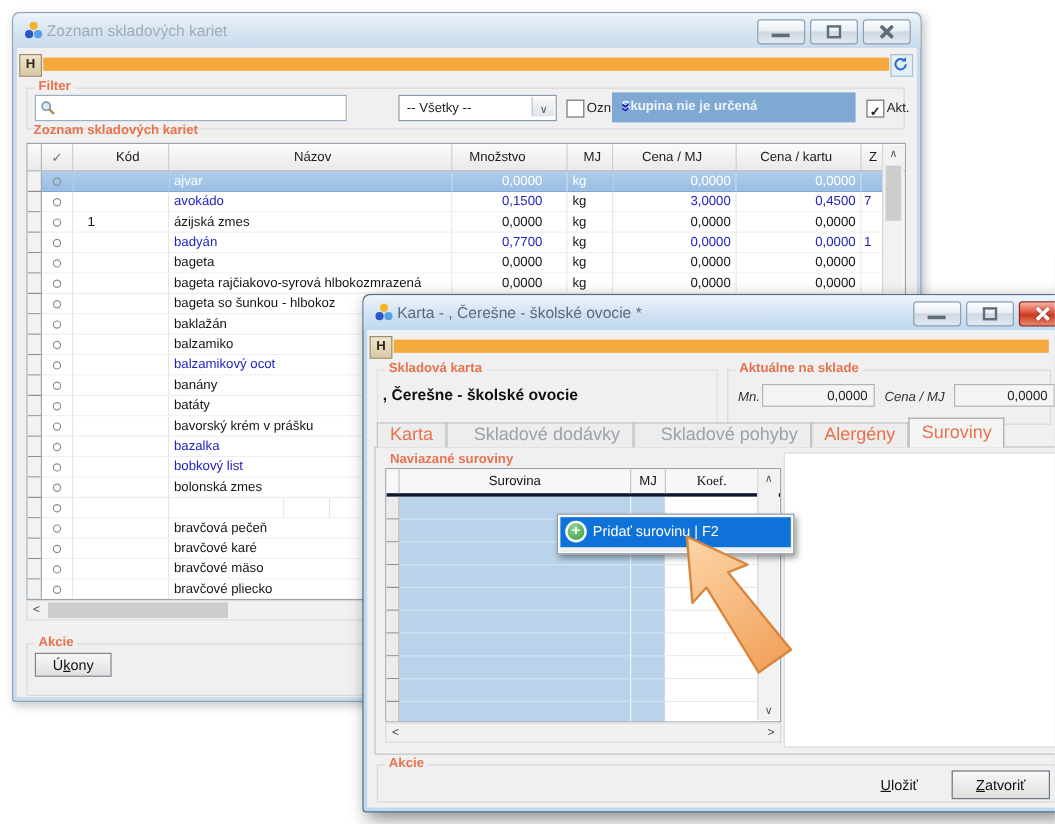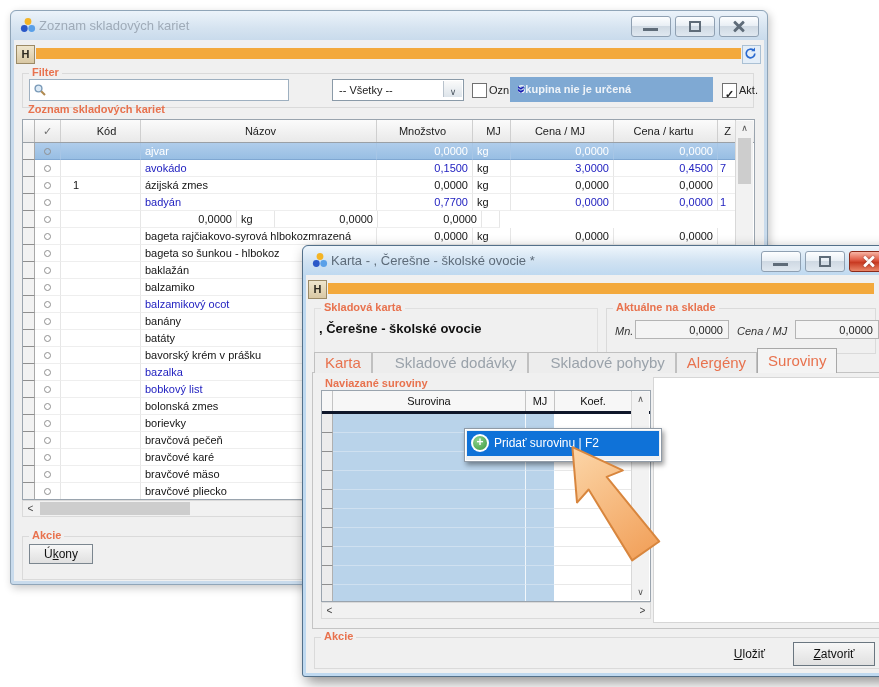--- a/index.html
+++ b/index.html
@@ -75,21 +75,21 @@
   .lrow .cell{box-sizing:border-box;height:100%;font-size:11px;line-height:16px;
               border-right:1px solid #e6e6e6;border-bottom:1px solid #eeeeee;
               overflow:hidden;white-space:nowrap;color:#141414;background:#fff;}
   .c-hdr{width:12px;}
   .lrow .c-hdr{background:#f2f2f2;border-right:1px solid #a8a8a8;border-bottom:1px solid #8f8f8f;}
   .c-chk{width:26px;}
   .lrow .c-chk{display:flex;align-items:center;justify-content:center;}
   .dot{width:5px;height:5px;border:1px solid #909090;border-radius:50%;display:block;}
   .c-kod{width:80px;padding-left:12px;}
   .c-naz{width:236px;padding-left:4px;}
-  .c-mno{width:96px;text-align:right;padding-right:4px;}
+  .c-mno{width:96px;text-align:right;padding-right:20px;}
   .c-mj{width:38px;padding-left:4px;}
   .c-cmj{width:103px;text-align:right;padding-right:4px;}
   .c-ck{width:104px;text-align:right;padding-right:4px;}
   .c-z{width:18px;padding-left:2px;}
   .lrow.link .c-kod,.lrow.link .c-naz,.lrow.link .c-mno,.lrow.link .c-cmj,
   .lrow.link .c-ck,.lrow.link .c-z{color:#2222c0;}
   .lrow.sel .cell:not(.c-hdr){background:linear-gradient(#b0cdeb,#98bee3);color:#fff;
       border-bottom:1px solid #7fa7d2;border-right-color:#a7c6e6;}
   .vsb{position:absolute;top:1px;right:1px;bottom:1px;width:17px;background:#f2f2f2;
        border-left:1px solid #d8d8d8;display:flex;flex-direction:column;align-items:center;}
@@ -130,21 +130,21 @@
   .shead .scell{display:flex;align-items:center;justify-content:center;font-size:11px;color:#111;
                 border-right:1px solid #c4c4c4;box-sizing:border-box;height:100%;}
   .srow{display:flex;height:19px;}
   .scell{box-sizing:border-box;height:100%;}
   .s-hdr{width:11px;}
   .srow .s-hdr{background:#ececec;border-right:1px solid #b0b0b0;border-bottom:1px solid #8f8f8f;}
   .s-sur{width:193px;}
   .srow .s-sur{background:#b9d3ea;border-right:1px solid #f2f7fb;border-bottom:1px solid #cfe0f0;}
   .s-mj{width:29px;}
   .srow .s-mj{background:#b9d3ea;border-right:1px solid #fff;border-bottom:1px solid #cfe0f0;}
-  .s-koef{width:77px;}
+  .s-koef{width:77px;font-family:Liberation Serif, serif;}
   .srow .s-koef{background:#fff;border-bottom:1px solid #e8e8e8;}
   #surhsb{left:8px;top:229px;width:330px;height:17px;}
   #whitepanel{position:absolute;left:340px;top:4px;width:230px;height:246px;background:#fff;border:1px solid #d6d6d6;box-sizing:border-box;}
   #cakcie{left:8px;right:10px;top:362px;height:30px;}
   #ulozitbtn{position:absolute;right:112px;top:8px;background:none;border:none;font-size:12px;color:#111;font-family:inherit;}
   #zatvoritbtn{right:8px;top:4px;width:82px;height:24px;border-color:#6a7680;}
   
   #popup{position:absolute;left:464px;top:428px;width:192px;z-index:30;background:#eef0f2;
          border:1px solid #8f9aa6;box-shadow:2px 3px 5px rgba(0,0,0,0.4), inset 0 0 0 1px #fff;
          padding:2px 2px 5px 2px;}
@@ -285,20 +285,21 @@
             <span class="cell c-cmj">0,0000</span>
             <span class="cell c-ck">0,0000</span>
             <span class="cell c-z">1</span>
           </div>
           <div class="lrow">
             <span class="cell c-hdr"></span>
             <span class="cell c-chk">
               <i class="dot"></i>
             </span>
             <span class="cell c-kod"></span>
+            <span class="cell c-naz">bageta</span>
             <span class="cell c-mno">0,0000</span>
             <span class="cell c-mj">kg</span>
             <span class="cell c-cmj">0,0000</span>
             <span class="cell c-ck">0,0000</span>
             <span class="cell c-z"></span>
           </div>
           <div class="lrow">
             <span class="cell c-hdr"></span>
             <span class="cell c-chk">
               <i class="dot"></i>
@@ -440,21 +441,20 @@
             <span class="cell c-cmj"></span>
             <span class="cell c-ck"></span>
             <span class="cell c-z"></span>
           </div>
           <div class="lrow">
             <span class="cell c-hdr"></span>
             <span class="cell c-chk">
               <i class="dot"></i>
             </span>
             <span class="cell c-kod"></span>
-            <span class="cell c-naz">borievky</span>
             <span class="cell c-mno"></span>
             <span class="cell c-mj"></span>
             <span class="cell c-cmj"></span>
             <span class="cell c-ck"></span>
             <span class="cell c-z"></span>
           </div>
           <div class="lrow">
             <span class="cell c-hdr"></span>
             <span class="cell c-chk">
               <i class="dot"></i>

